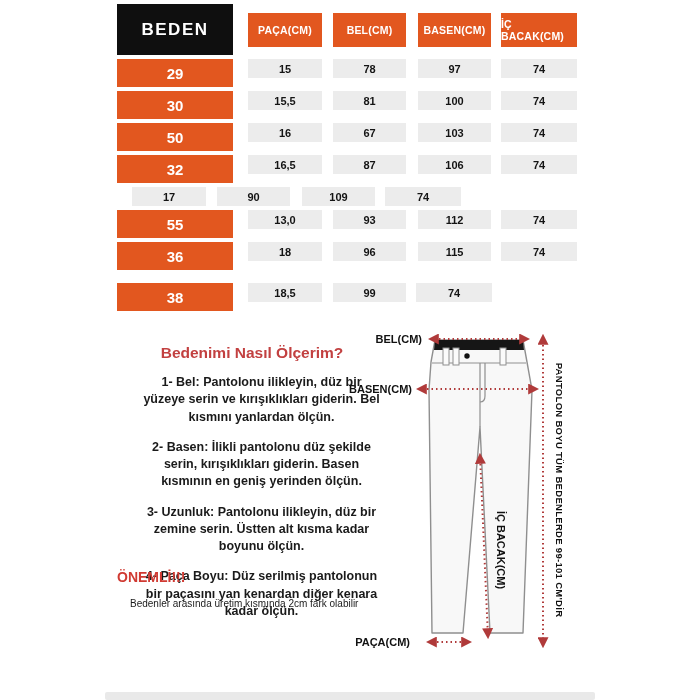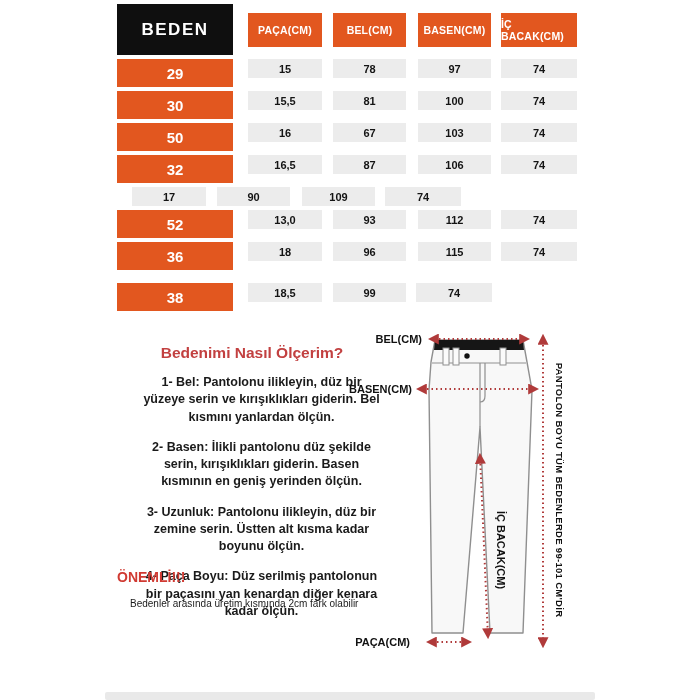--- a/index.html
+++ b/index.html
@@ -123,21 +123,21 @@
         <div class="vcell c3">106</div>
         <div class="vcell c4">74</div>
       </div>
       <div class="trow">
         <div class="vcell c1">17</div>
         <div class="vcell c2">90</div>
         <div class="vcell c3">109</div>
         <div class="vcell c4">74</div>
       </div>
       <div class="trow">
-        <div class="scell c0">52</div>
+        <div class="scell c0">55</div>
         <div class="vcell c1">13,0</div>
         <div class="vcell c2">93</div>
         <div class="vcell c3">112</div>
         <div class="vcell c4">74</div>
       </div>
       <div class="trow">
         <div class="scell c0">36</div>
         <div class="vcell c1">18</div>
         <div class="vcell c2">96</div>
         <div class="vcell c3">115</div>

